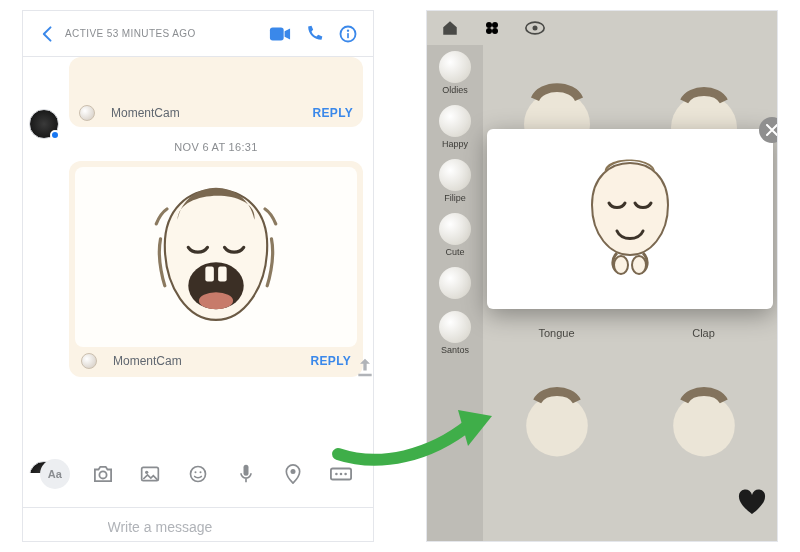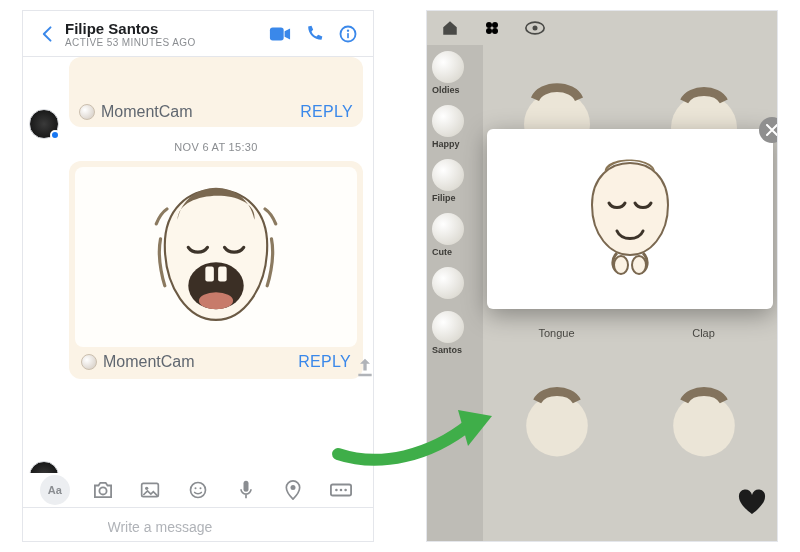--- a/index.html
+++ b/index.html
@@ -22,49 +22,49 @@
   .chat-header{display:flex;align-items:center;height:46px;padding:0 8px;border-bottom:1px solid var(--border);}
   .back-btn,.hdr-ico{width:34px;height:34px;display:flex;align-items:center;justify-content:center;color:var(--fb-light);}
   .hdr-title{flex:1;display:flex;flex-direction:column;justify-content:center;}
   .hdr-name{font-size:15px;font-weight:600;color:#1c1e21;}
   .hdr-status{font-size:10px;letter-spacing:.4px;color:var(--txt-grey);}
   .chat-body{height:calc(100% - 46px - 68px);overflow:hidden;padding:4px 10px 0 46px;position:relative;}
   .msg{background:var(--cream);border-radius:12px;padding:6px;margin-bottom:2px;position:relative;}
   .msg.cut{height:70px;margin-top:-4px;}
   .sticker{width:100%;height:180px;border-radius:8px;background:#fffefb;display:flex;align-items:center;justify-content:center;}
   .caricature{width:130px;height:160px;}
-  .attrib{display:flex;align-items:center;gap:6px;padding:6px 6px 2px;font-size:16px;justify-content:space-between;}
+  .attrib{display:flex;align-items:center;gap:16px;padding:6px 6px 2px;font-size:12px;justify-content:space-between;}
   .attrib .app{color:#606770;}
-  .attrib .reply{margin-left:auto;font-weight:400;color:var(--fb-light);letter-spacing:.3px;}
+  .attrib .reply{margin-left:auto;font-weight:700;color:var(--fb-light);letter-spacing:.3px;}
   .app-ico{width:16px;height:16px;border-radius:50%;background:radial-gradient(circle at 35% 35%,#fff,#d0c7bd);border:1px solid #cbbfae;}
   .ts{text-align:center;font-size:11px;color:var(--txt-grey);margin:14px 0 8px;letter-spacing:.3px;}
   .avatar{position:absolute;left:6px;width:30px;height:30px;border-radius:50%;background:radial-gradient(circle,#3a3a3a,#0b0b0b);border:1px solid #d6d8dc;}
   .avatar .dot{position:absolute;right:-2px;bottom:-2px;width:10px;height:10px;border-radius:50%;background:#1877f2;border:2px solid #fff;}
   .avatar.one{top:52px;}
   .avatar.two{top:404px;}
   .share-ico{position:absolute;right:-2px;top:300px;color:#b0b3b8;}
 
   
-  .toolbar{position:absolute;bottom:34px;left:0;right:0;height:34px;display:flex;align-items:center;justify-content:space-around;padding:0 8px;}
+  .toolbar{position:absolute;bottom:50px;left:0;right:0;height:34px;display:flex;align-items:center;justify-content:space-around;padding:0 8px;}
   .tb-ico{width:30px;height:30px;display:flex;align-items:center;justify-content:center;color:#8a8d91;border-radius:6px;}
   .tb-ico.circ{background:#eceef1;border-radius:50%;font-size:11px;font-weight:700;}
 
   
   .compose{position:absolute;bottom:0;left:0;right:0;height:34px;display:flex;align-items:center;padding:0 10px;gap:10px;border-top:1px solid var(--border);flex-direction:column;}
   .compose input{flex:1;border:none;outline:none;font-size:14px;color:#1c1e21;}
   .compose input::placeholder{color:#b0b3b8;}
   .caret{width:2px;height:18px;background:var(--fb-blue);}
   .apps-ico,.like-ico{color:var(--fb-blue);}
 
   
   .phone.right{background:#cfcdc6;}
   .dim-layer{position:absolute;inset:0;background:#cfcdc6;}
   .top-icons{position:absolute;top:0;left:0;right:0;height:34px;display:flex;align-items:center;padding:0 14px;gap:24px;color:#4a4a47;}
   .cat-col{position:absolute;top:34px;bottom:0;left:0;width:56px;background:rgba(0,0,0,0.08);display:flex;flex-direction:column;align-items:center;gap:10px;padding-top:6px;}
-  .cat{width:46px;display:flex;flex-direction:column;align-items:flex-start;gap:2px;font-weight:bold;}
+  .cat{width:46px;display:flex;flex-direction:column;align-items:center;gap:2px;}
   .cat .bubble{width:32px;height:32px;border-radius:50%;background:radial-gradient(circle at 35% 35%,#fff,#d3d0c6);}
   .cat .lbl{font-size:9px;color:#3d3c38;}
   .grid{position:absolute;top:34px;left:56px;right:0;bottom:0;display:grid;grid-template-columns:1fr 1fr;grid-auto-rows:150px;}
   .cell{display:flex;flex-direction:column;align-items:center;justify-content:flex-end;gap:4px;padding-bottom:6px;}
   .cell .mini{width:110px;height:110px;border-radius:8px;opacity:.9;}
   .cell .cap{font-size:11px;color:#4a4944;}
   .heart{position:absolute;right:10px;bottom:26px;width:30px;height:26px;}
 
   
   .modal{position:absolute;left:60px;right:4px;top:118px;background:#fff;border-radius:6px;box-shadow:0 6px 24px rgba(0,0,0,.35);padding:14px 16px 16px;}
@@ -84,21 +84,20 @@
 
 <div class="phone left">
 
   <div class="chat-header">
     <div class="back-btn">
       <svg width="20" height="20" viewBox="0 0 24 24">
           <path d="M15 4l-8 8 8 8" stroke="currentColor" stroke-width="2.4" fill="none" stroke-linecap="round" stroke-linejoin="round"></path>
         </svg>
     </div>
     <div class="hdr-title">
-      <span class="hdr-name">Filipe Santos</span>
       <span class="hdr-status">ACTIVE 53 MINUTES AGO</span>
     </div>
     <div class="hdr-ico">
       <svg width="22" height="16" viewBox="0 0 24 16">
           <rect x="1" y="1" width="15" height="14" rx="3" fill="currentColor"></rect>
           <path d="M17 5l6-3v12l-6-3z" fill="currentColor"></path>
         </svg>
     </div>
     <div class="hdr-ico">
       <svg width="20" height="20" viewBox="0 0 24 24">
@@ -120,21 +119,21 @@
       </div>
 
     <div class="msg cut">
       <div class="attrib" style="position:absolute;bottom:4px;left:4px;right:4px;">
         <span class="app-ico"></span>
         <span class="app">MomentCam</span>
         <span class="reply">REPLY</span>
       </div>
     </div>
 
-    <div class="ts">NOV 6 AT 15:30</div>
+    <div class="ts">NOV 6 AT 16:31</div>
 
     <div class="msg">
       <div class="sticker">
         <svg class="caricature" viewBox="0 0 120 150">
           <path d="M60 12c26 0 48 18 48 52 0 40-22 70-48 70S12 104 12 64C12 30 34 12 60 12z" fill="#fdf7ec" stroke="#6b5a44" stroke-width="2"></path>
           <path d="M24 40c4-20 20-30 36-30s32 10 36 30c4-30-72-30-72 0z" fill="#7a6850"></path>
           <path d="M8 58c-4 20 4 44 4 44M112 58c4 20-4 44-4 44M14 30c-6 4-10 14-10 14M106 30c6 4 10 14 10 14" stroke="#8b7a60" stroke-width="3" fill="none" stroke-linecap="round"></path>
           <path d="M34 66c4 6 14 6 18 0M68 66c4 6 14 6 18 0" stroke="#3d342a" stroke-width="3" fill="none" stroke-linecap="round"></path>
           <ellipse cx="60" cy="102" rx="26" ry="22" fill="#3b2f25"></ellipse>
           <rect x="50" y="84" width="8" height="14" rx="2" fill="#fdf7ec"></rect>

